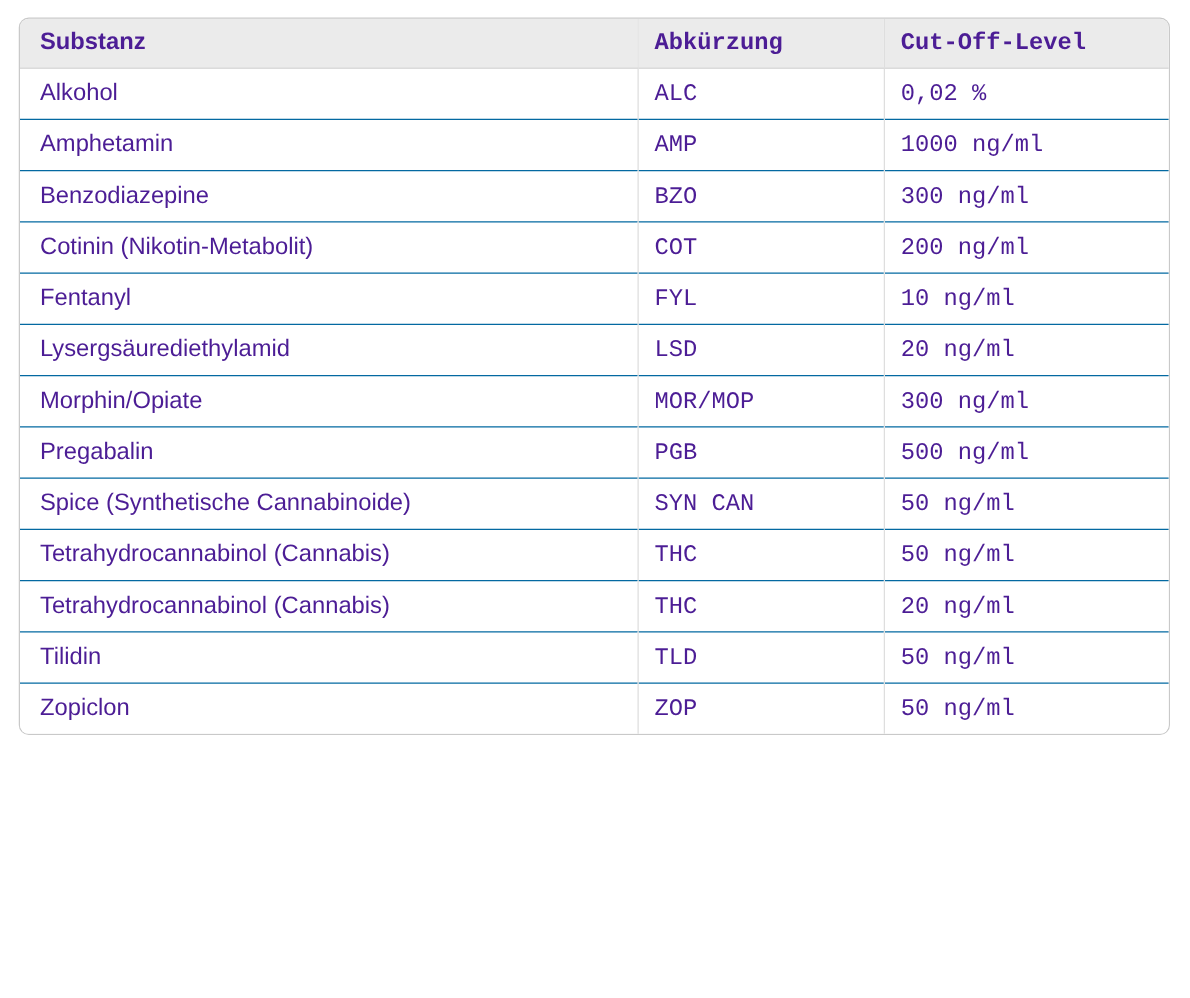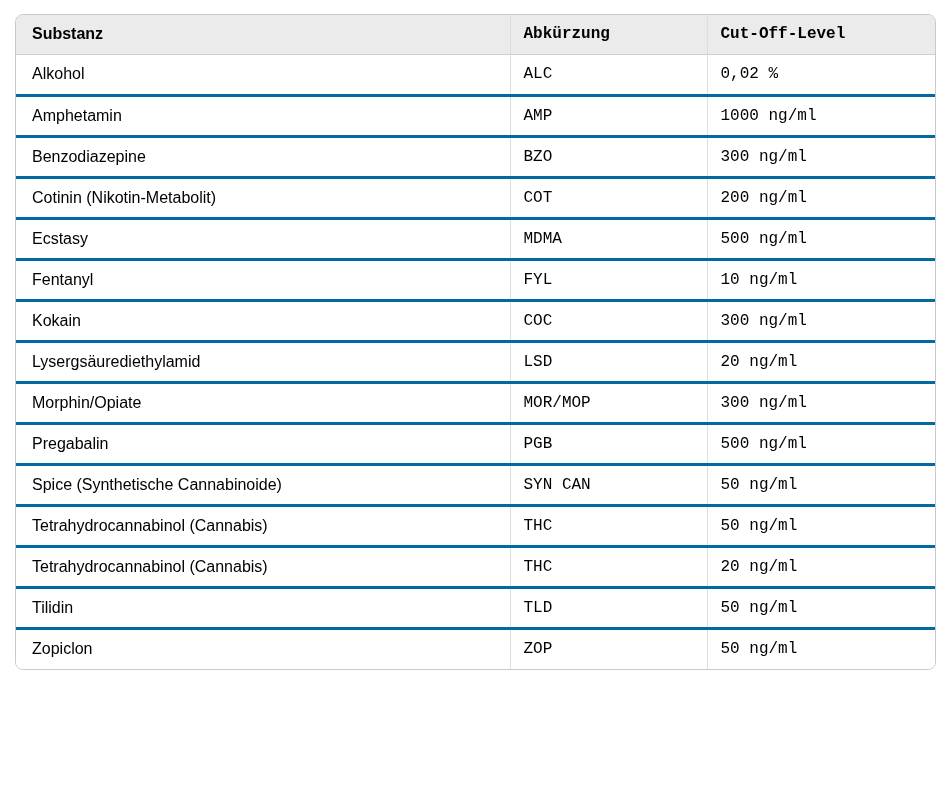--- a/index.html
+++ b/index.html
@@ -22,22 +22,22 @@
     border: 1px solid #c9c9c9;
     border-radius: 8px;
     overflow: hidden;
     background: #ffffff;
     box-sizing: border-box;
   }
   table.substance-table {
     width: 100%;
     border-collapse: collapse;
     table-layout: fixed;
-    font-size: 16px;
-    color: #000000;
+    font-size: 19px;
+    color: #4c1d95;
   }
   table.substance-table col.c1 { width: 494px; }
   table.substance-table col.c2 { width: 197px; }
   table.substance-table col.c3 { width: 228px; }
 
   table.substance-table th {
     background: #ebebeb;
     font-weight: 700;
     text-align: left;
     height: 39px;
@@ -51,21 +51,21 @@
   table.substance-table td {
     background: #ffffff;
     height: 41px;
     padding: 0 8px 0 16px;
     box-sizing: border-box;
     vertical-align: middle;
     white-space: nowrap;
     overflow: hidden;
   }
   table.substance-table tbody tr + tr td {
-    border-top: 3px solid #0369a1;
+    border-top: 1px solid #0369a1;
   }
   table.substance-table th + th,
   table.substance-table td + td {
     border-left: 1px solid #dedede;
     padding-left: 13px;
     font-family: Liberation Mono, monospace;
   }
 </style>
 </head>
 <body>
@@ -99,33 +99,23 @@
           <td>Benzodiazepine</td>
           <td>BZO</td>
           <td>300 ng/ml</td>
         </tr>
         <tr>
           <td>Cotinin (Nikotin-Metabolit)</td>
           <td>COT</td>
           <td>200 ng/ml</td>
         </tr>
         <tr>
-          <td>Ecstasy</td>
-          <td>MDMA</td>
-          <td>500 ng/ml</td>
-        </tr>
-        <tr>
           <td>Fentanyl</td>
           <td>FYL</td>
           <td>10 ng/ml</td>
-        </tr>
-        <tr>
-          <td>Kokain</td>
-          <td>COC</td>
-          <td>300 ng/ml</td>
         </tr>
         <tr>
           <td>Lysergsäurediethylamid</td>
           <td>LSD</td>
           <td>20 ng/ml</td>
         </tr>
         <tr>
           <td>Morphin/Opiate</td>
           <td>MOR/MOP</td>
           <td>300 ng/ml</td>

